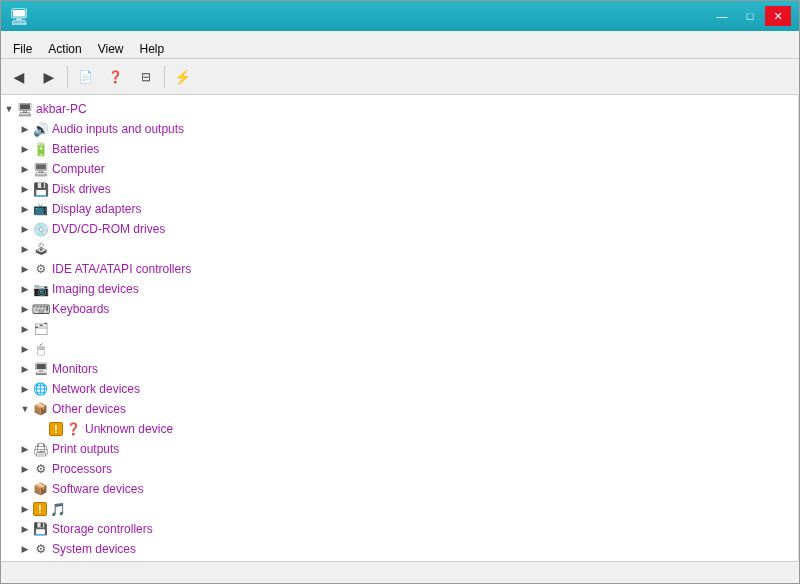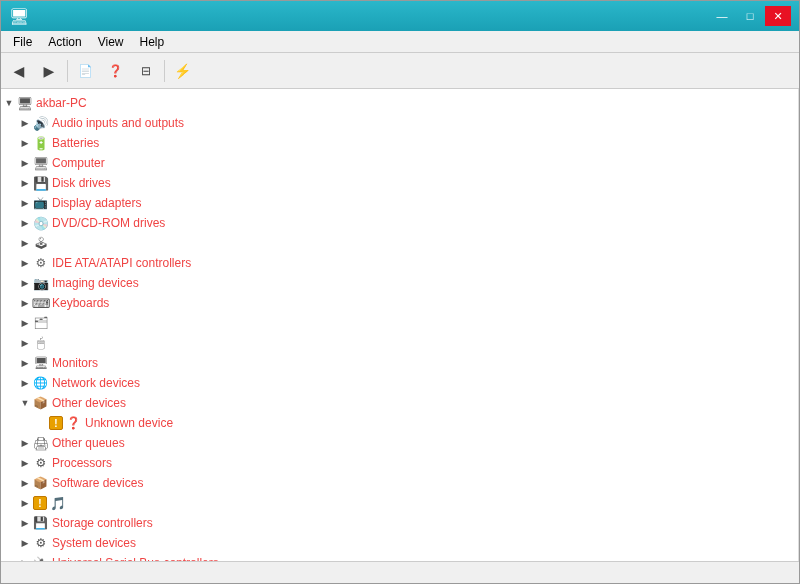--- a/index.html
+++ b/index.html
@@ -56,23 +56,23 @@
       align-items: center;
       justify-content: center;
       color: white;
       background: transparent;
     }
     .title-btn.close { background: #e81123; }
 
     .menu-bar {
       background: #f0f0f0;
       border-bottom: 1px solid #ccc;
-      height: 22px;
-      display: flex;
-      align-items: center;
+      height: 28px;
+      display: flex;
+      align-items: flex-end;
       padding: 0 4px;
       flex-shrink: 0;
     }
 
     .menu-item {
       padding: 2px 8px;
       cursor: pointer;
       font-size: 12px;
       color: #000;
     }
@@ -168,21 +168,21 @@
       flex-shrink: 0;
       display: flex;
       align-items: center;
       justify-content: center;
       margin-right: 3px;
       font-size: 13px;
     }
 
     .tree-label {
       font-size: 12px;
-      color: #ef4444;
+      color: #a21caf;
       user-select: none;
     }
 
     
     .icon-computer { color: #666; }
     .icon-audio { color: #2a7ab5; }
     .icon-disk { color: #555; }
     .icon-display { color: #2a7ab5; }
     .icon-dvd { color: #666; }
     .icon-hid { color: #555; }
@@ -371,21 +371,21 @@
         <span class="tree-expander" style="visibility:hidden;">▶</span>
         <span class="warning-badge">!</span>
         <span class="tree-icon icon-unknown" style="font-size:12px;">❓</span>
         <span class="tree-label">Unknown device</span>
       </div>
 
       <div class="tree-item">
         <span class="tree-indent"></span>
         <span class="tree-expander">▶</span>
         <span class="tree-icon icon-print">🖨</span>
-        <span class="tree-label">Other queues</span>
+        <span class="tree-label">Print outputs</span>
       </div>
 
       <div class="tree-item">
         <span class="tree-indent"></span>
         <span class="tree-expander">▶</span>
         <span class="tree-icon icon-processor" style="font-size:12px;">⚙</span>
         <span class="tree-label">Processors</span>
       </div>
 
       <div class="tree-item">

